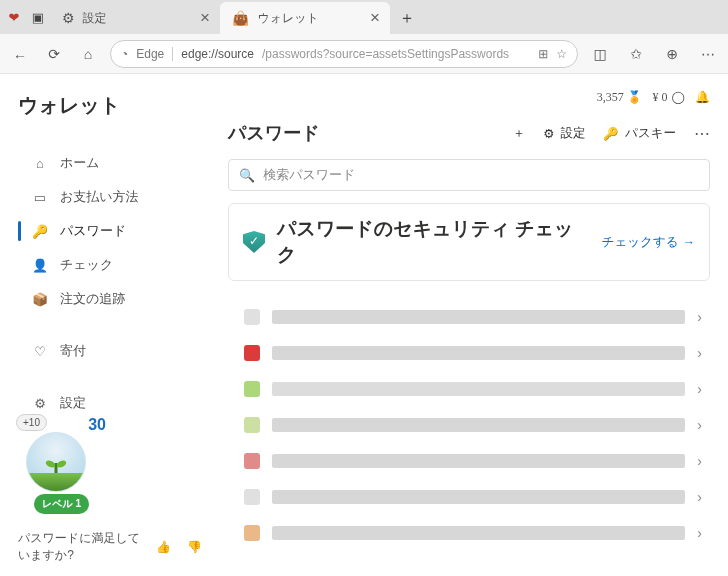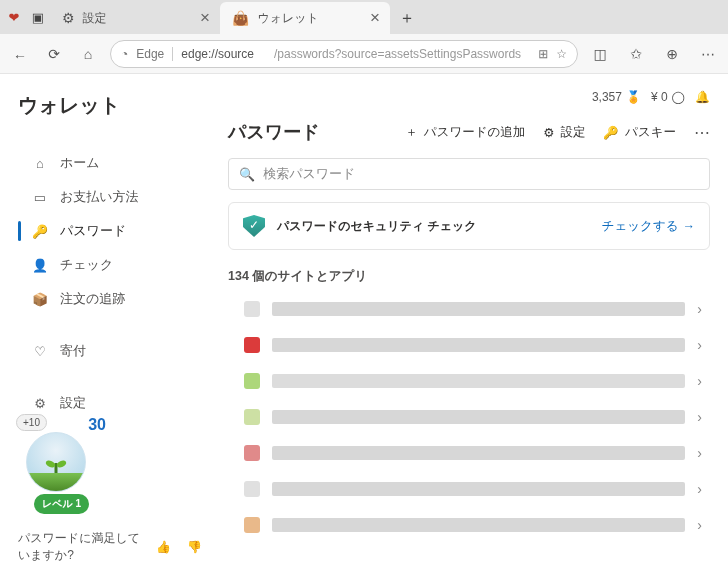--- a/index.html
+++ b/index.html
@@ -9,21 +9,21 @@
 .tb-icon { width: 16px; height: 16px; display: flex; align-items: center; justify-content: center; font-size: 13px; color: #444; }
 .tab { height: 32px; display: flex; align-items: center; padding: 0 10px 0 12px; font-size: 12px; color: #555; gap: 8px; border-top-left-radius: 6px; border-top-right-radius: 6px; min-width: 170px; max-width: 175px; }
 .tab.active { background: #f7f7f7; }
 .tab .x { margin-left: auto; font-size: 17px; color: #666; }
 .tab .tab-ico { font-size: 14px; }
 .newtab { width: 34px; height: 32px; display: flex; align-items: center; justify-content: center; font-size: 16px; color: #444; }
 .toolbar { height: 40px; background: #f7f7f7; display: flex; align-items: center; padding: 0 8px; gap: 10px; border-bottom: 1px solid #e5e5e5; }
 .tb-btn { width: 24px; height: 24px; display: flex; align-items: center; justify-content: center; color: #555; font-size: 14px; }
 .addr { flex: 1; height: 28px; border: 1px solid #ccc; border-radius: 14px; background: #fff; display: flex; align-items: center; padding: 0 10px; font-size: 12px; color: #777; gap: 8px; }
 .addr .sep { width: 1px; height: 14px; background: #ccc; }
-.addr .path { color:#999;margin-left:12px; }
+.addr .path { color:#999; }
 .toolbar-right { display: flex; align-items: center; gap: 12px; color: #555; }
 .body { display: flex; height: calc(576px - 34px - 40px); }
 .left { width: 210px; padding: 18px 8px 12px 18px; display: flex; flex-direction: column; position: relative; }
 .left h1 { font-size: 20px; font-weight: 600; margin-bottom: 28px; }
 .nav { list-style: none; display: flex; flex-direction: column; gap: 2px; }
 .nav li { display: flex; align-items: center; gap: 12px; padding: 7px 10px 7px 14px; color: #504f4e; font-size: 13px; border-radius: 4px; position: relative; }
 .nav li .ico { width: 16px; text-align: center; color: #666; font-size: 13px; }
 .nav li.sel { color: #201f1e; }
 .nav li.sel::before { content: ""; position: absolute; left: 0; top: 6px; bottom: 6px; width: 3px; background: #0f6cbd; border-radius: 2px; }
 .nav li.sel .ico { color: #0f6cbd; }
@@ -36,33 +36,33 @@
 .ground { position: absolute; bottom: 0; left: 0; right: 0; height: 18px; background: linear-gradient(#79c050, #4c8a28); border-bottom-left-radius: 30px; border-bottom-right-radius: 30px; }
 .sprout { position: absolute; left: 50%; bottom: 14px; width: 3px; height: 14px; background: #3f7e20; transform: translateX(-50%); }
 .sprout::before, .sprout::after { content: ""; position: absolute; width: 10px; height: 6px; background: #6bb92f; border-radius: 50%; top: -2px; }
 .sprout::before { left: -9px; transform: rotate(25deg); }
 .sprout::after { right: -9px; transform: rotate(-25deg); }
 .level-pill { position: absolute; left: 12px; bottom: -4px; background: #3aa647; color: #fff; font-size: 10px; font-weight: 600; padding: 3px 8px; border-radius: 10px; }
 .feedback { display: flex; align-items: center; gap: 16px; font-size: 12px; color: #555; margin-top: 20px; }
 .feedback .fbtn { width: 18px; height: 18px; display: flex; align-items: center; justify-content: center; color: #666; }
 .main { flex: 1; display: flex; flex-direction: column; overflow: hidden; }
 .metrics { display: flex; justify-content: flex-end; align-items: center; gap: 10px; padding: 16px 18px 0; color: #555; font-size: 12px; }
-.metrics .m { display: flex; align-items: center; gap: 4px; }
+.metrics .m { display: flex; align-items: center; gap: 4px; font-family: Liberation Serif, serif; }
 .content { padding: 16px 18px 0; display: flex; flex-direction: column; overflow: hidden; }
 .headrow { display: flex; align-items: center; gap: 18px; margin-bottom: 14px; }
 .headrow h2 { font-size: 18px; font-weight: 600; }
 .headrow .growh { flex: 1; }
 .headrow .act { display: flex; align-items: center; gap: 6px; font-size: 12.5px; color: #323130; }
 .headrow .more { font-size: 16px; color: #555; }
 .search { display: flex; align-items: center; gap: 8px; border: 1px solid #ddd; border-radius: 4px; padding: 6px 10px; color: #888; font-size: 13px; margin-bottom: 12px; }
 .card { display: flex; align-items: center; gap: 12px; border: 1px solid #e5e5e5; border-radius: 6px; padding: 12px 14px; margin-bottom: 18px; }
 .shield { width: 22px; height: 22px; background: linear-gradient(#37b3a5, #2a8b81); border-radius: 4px 4px 50% 50%; clip-path: polygon(50% 0, 100% 15%, 100% 55%, 50% 100%, 0 55%, 0 15%); position: relative; }
 .shield::after { content: "✓"; color: #fff; font-size: 12px; position: absolute; left: 50%; top: 45%; transform: translate(-50%,-50%); }
 .card-txt { flex: 1; }
-.card-title { font-size: 12px; font-weight: 600; }
+.card-title { font-size: 19px; font-weight: 600; }
 .card-sub { font-size: 11.5px; color: #7b7b7b; margin-top: 2px; }
 .card-link { color: #0f6cbd; font-size: 12.5px; display: flex; align-items: flex-start; gap: 4px; }
 .section-label { font-size: 12.5px; color: #504f4e; margin-bottom: 6px; font-weight: 600; }
 .list { flex: 1; overflow-y: auto; }
 .row { display: flex; align-items: center; gap: 12px; padding: 10px 8px 10px 16px; }
 .favi { width: 16px; height: 16px; border-radius: 3px; }
 .row-txt { flex: 1; height: 14px; border-radius: 2px; }
 .chev { color: #888; font-size: 14px; }
 </style>
 </head>
@@ -173,21 +173,20 @@
       </div>
       <div class="m">🔔</div>
     </div>
 
     <div class="content">
       <div class="headrow">
         <h2>パスワード</h2>
         <div class="growh"></div>
         <div class="act">
           <span>＋</span>
-          <span>パスワードの追加</span>
         </div>
         <div class="act">
           <span>⚙</span>
           <span>設定</span>
         </div>
         <div class="act">
           <span>🔑</span>
           <span>パスキー</span>
         </div>
         <div class="more">⋯</div>
@@ -202,21 +201,20 @@
         <div class="shield"></div>
         <div class="card-txt">
           <div class="card-title">パスワードのセキュリティ チェック</div>
         </div>
         <div class="card-link">
           <span>チェックする</span>
           <span>→</span>
         </div>
       </div>
 
-      <div class="section-label">134 個のサイトとアプリ</div>
 
       <div class="list" id="pw-list">
           <div class="row">
             <div class="favi" style="background:#e0e0e0"></div>
             <div class="row-txt" style="background:#d7d7d7; width:60px"></div>
             <div class="chev">›</div>
           </div>
           <div class="row">
             <div class="favi" style="background:#db3b3b"></div>
             <div class="row-txt" style="background:#d7d7d7; width:160px"></div>

